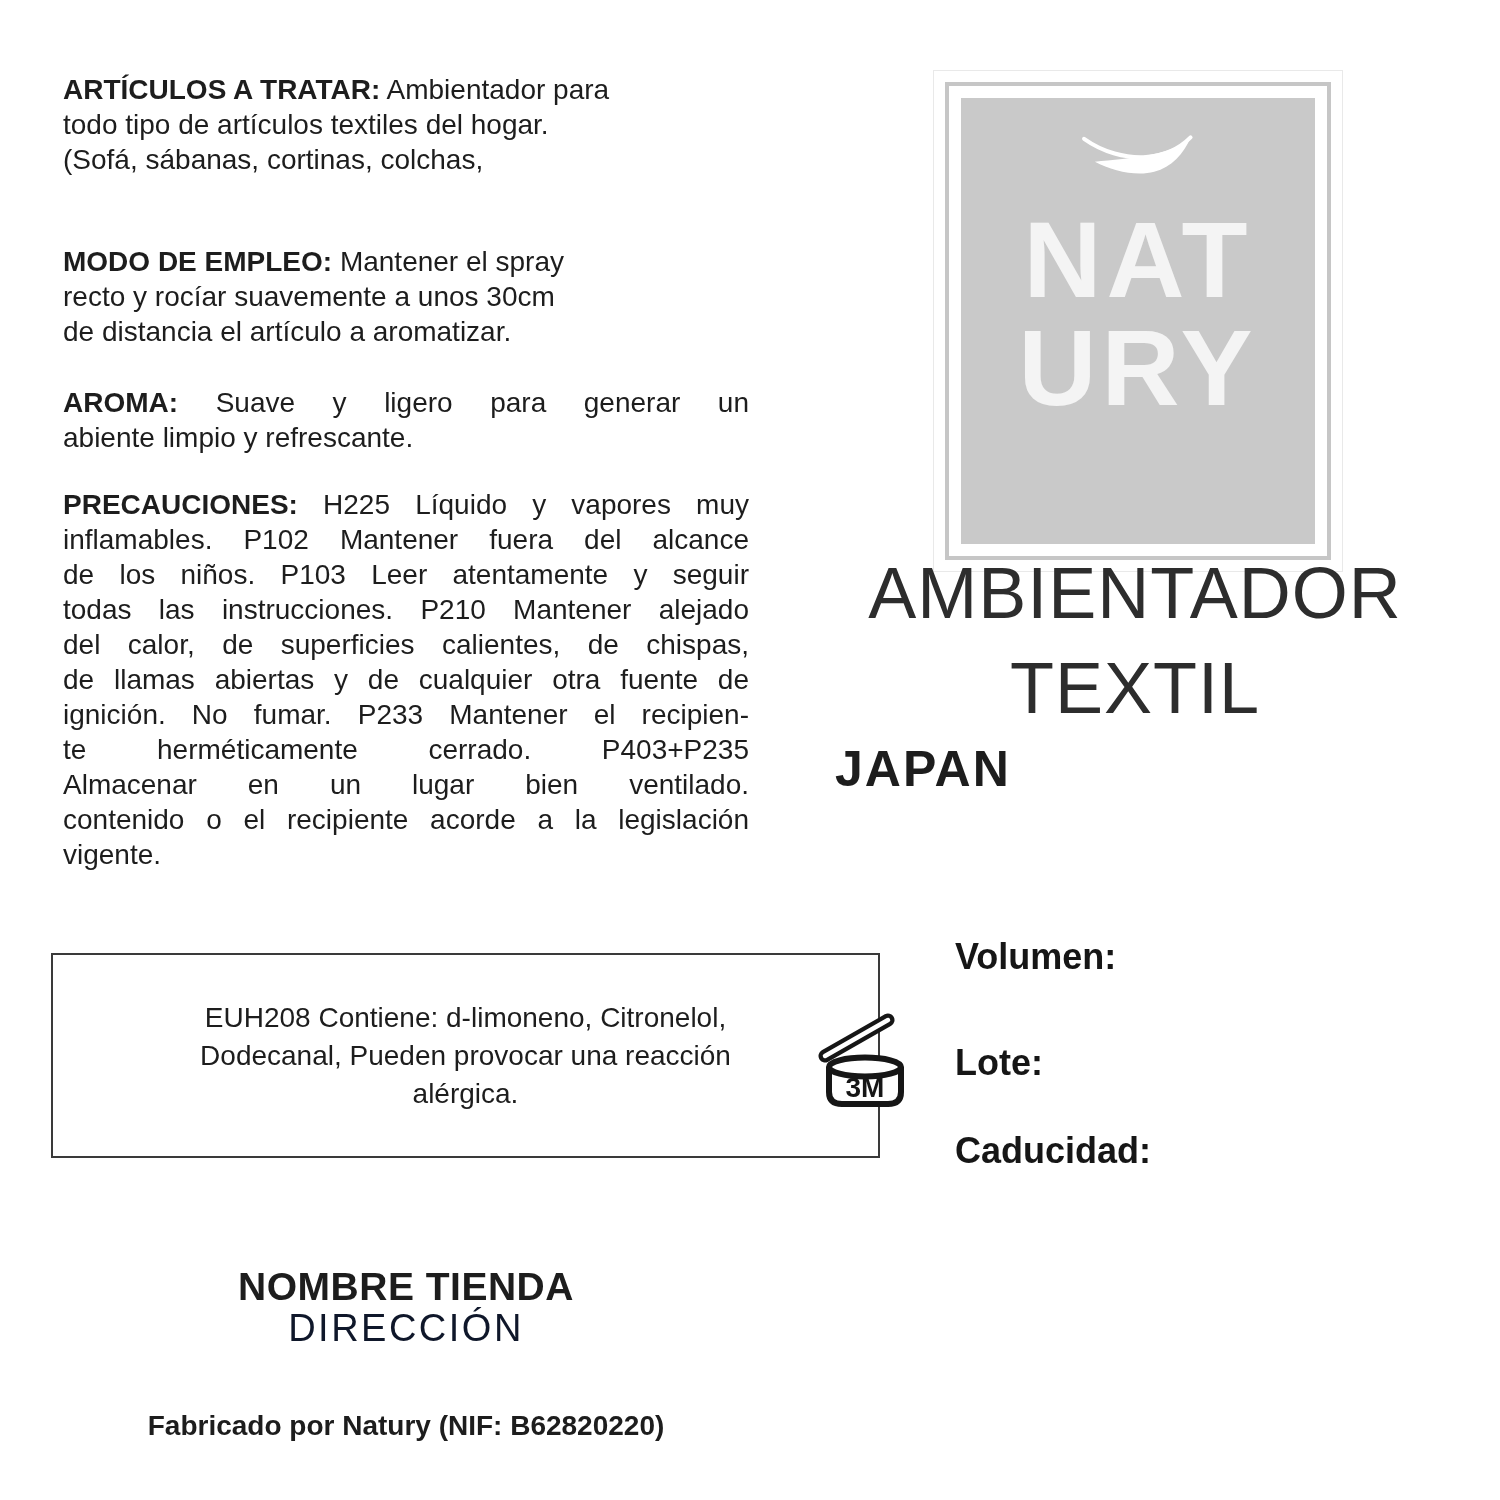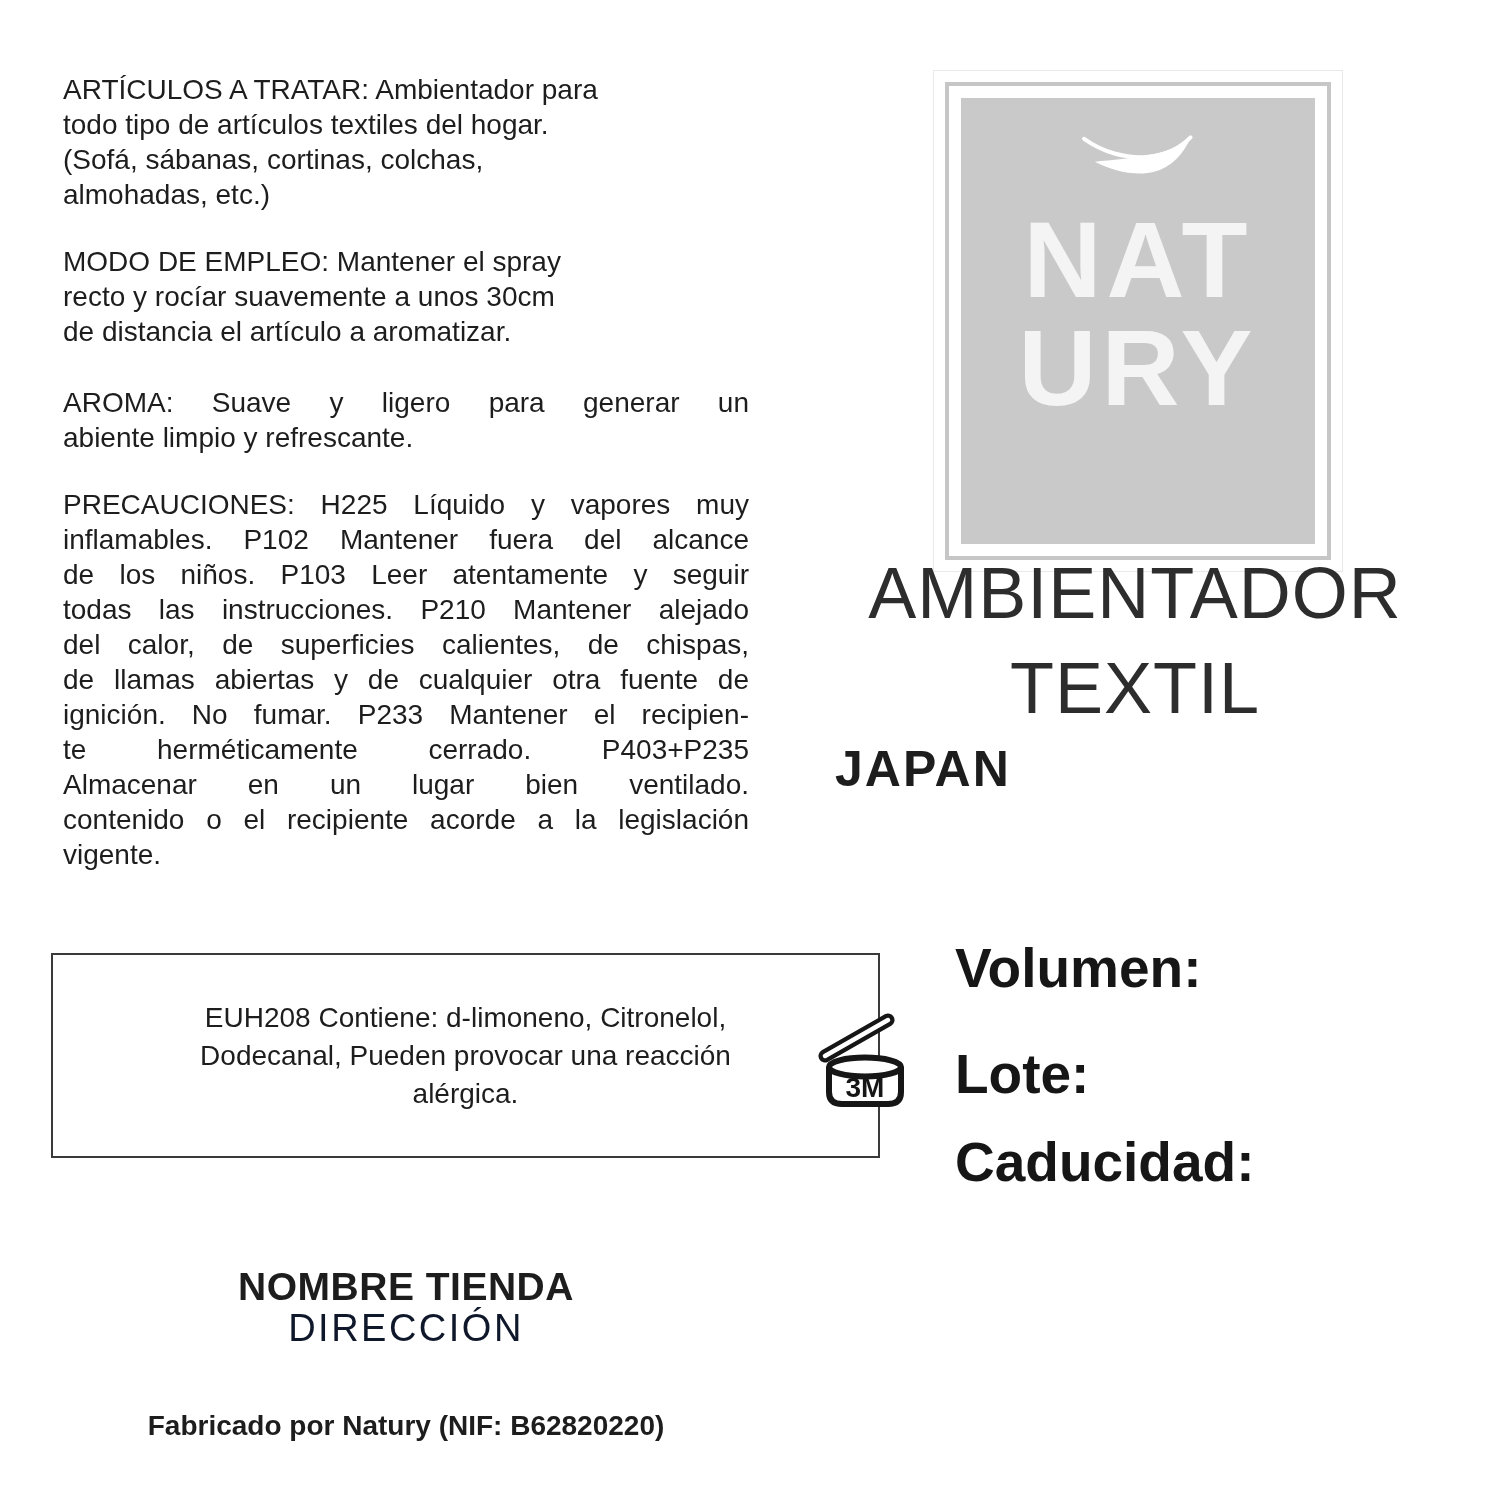--- a/index.html
+++ b/index.html
@@ -4,21 +4,21 @@
 <style>
   html,body{margin:0;padding:0;background:#ffffff;}
   .canvas{
     position:relative;width:1500px;height:1500px;background:#ffffff;overflow:hidden;
     font-family:"Liberation Sans","DejaVu Sans",sans-serif;color:#1d1d1d;
   }
   
   .sec{position:absolute;left:63px;width:686px;font-size:28px;line-height:35px;}
   .ln{text-align:left;}
   .ln.jl{text-align:justify;text-align-last:justify;}
-  .ln b{font-weight:400;}
+  .ln b{font-weight:700;}
   #sec-articulos{top:72px;}
   #sec-modo{top:244px;}
   #sec-aroma{top:385px;}
   #sec-precauciones{top:487px;}
   
   .allergen-box{
     position:absolute;left:51px;top:953px;width:829px;height:205px;
     border:2px solid #3a3a3a;box-sizing:border-box;
     display:flex;align-items:center;justify-content:center;
   }
@@ -41,36 +41,35 @@
   }
   
   .product-title{
     position:absolute;left:835px;top:546px;width:600px;text-align:center;
     font-size:72px;line-height:95px;font-weight:300;letter-spacing:1px;color:#2d2d2d;
   }
   .variant{
     position:absolute;left:835px;top:741px;width:600px;
     font-size:50px;line-height:56px;font-weight:700;letter-spacing:2px;color:#1d1d1d;
   }
-  .field-label{position:absolute;left:955px;font-size:55px;font-weight:700;color:#161616;}
+  .field-label{position:absolute;left:955px;font-size:36px;font-weight:700;color:#161616;}
   #field-volumen{top:936px;}
   #field-lote{top:1042px;}
   #field-caducidad{top:1130px;}
   .pao{position:absolute;left:815px;top:1012px;}
 </style>
 </head>
 <body>
 
 <div class="canvas">
 
   <div class="sec" id="sec-articulos">
     <div class="ln"><b>ARTÍCULOS A TRATAR:</b><span> Ambientador para</span></div>
     <div class="ln">todo tipo de artículos textiles del hogar.</div>
     <div class="ln">(Sofá, sábanas, cortinas, colchas,</div>
-    <div class="ln">almohadas, etc.)</div>
   </div>
 
   <div class="sec" id="sec-modo">
     <div class="ln"><b>MODO DE EMPLEO:</b><span> Mantener el spray</span></div>
     <div class="ln">recto y rocíar suavemente a unos 30cm</div>
     <div class="ln">de distancia el artículo a aromatizar.</div>
   </div>
 
   <div class="sec" id="sec-aroma">
     <div class="ln jl"><b>AROMA:</b><span> Suave y ligero para generar un</span></div>

